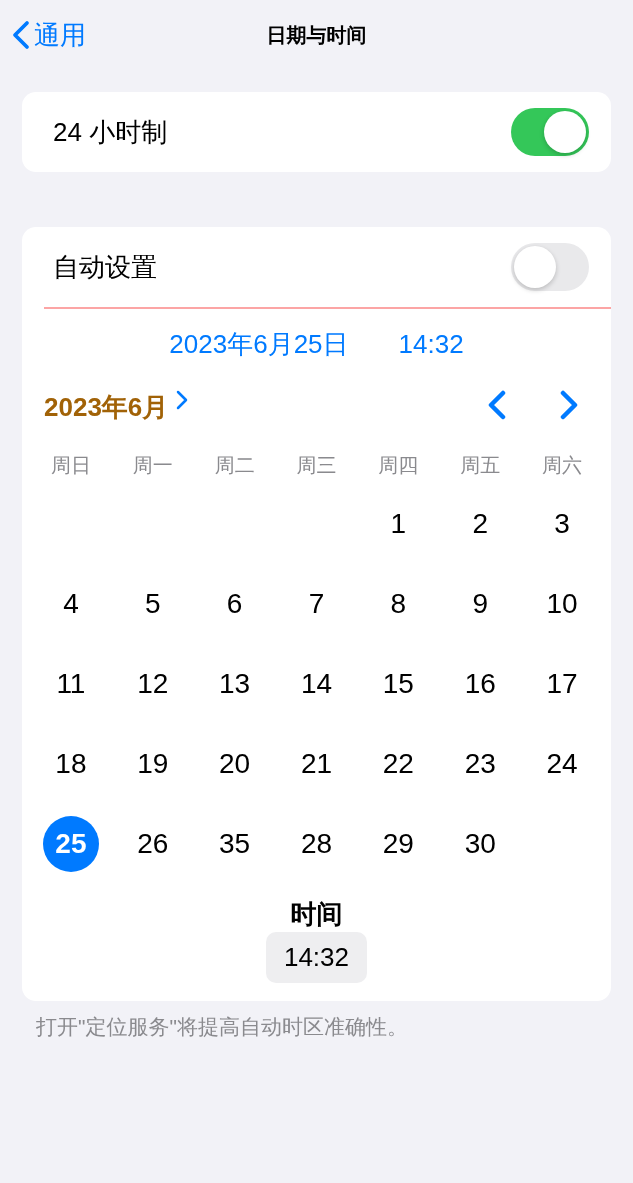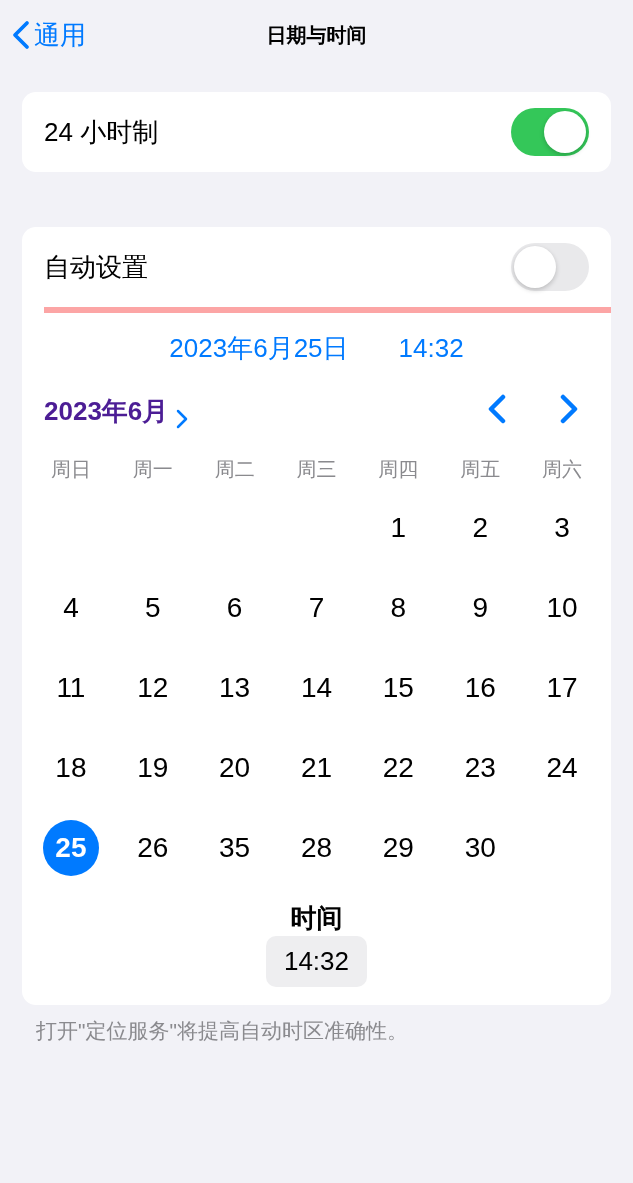--- a/index.html
+++ b/index.html
@@ -48,27 +48,28 @@
       margin-top: 55px;
     }
     .row {
       display: flex;
       align-items: center;
       justify-content: space-between;
       padding: 16px 22px;
       min-height: 72px;
     }
     .row-border {
-      border-bottom: 6px solid #fca5a5;
+      border-bottom: 2px solid #fca5a5;
       margin-left: 22px;
       padding-left: 0;
     }
     .row-label {
       font-size: 26px;
       color: #000;
+      margin-left: 9px;
     }
     .toggle {
       width: 78px;
       height: 48px;
       border-radius: 24px;
       position: relative;
       cursor: pointer;
     }
     .toggle-on { background: #34c759; }
     .toggle-off { background: #e9e9eb; }
@@ -106,24 +107,24 @@
       font-size: 26px;
     }
     .month-nav {
       display: flex;
       align-items: center;
       justify-content: space-between;
       padding: 20px 28px 10px 22px;
     }
     .month-label {
       display: flex;
-      align-items: flex-end;
+      align-items: flex-start;
       font-size: 26px;
       font-weight: 600;
-      color: #4c1d95;
+      color: #a16207;
       cursor: pointer;
     }
     .month-chevron {
       width: 12px;
       height: 20px;
       margin-left: 8px;
     }
     .nav-arrows {
       display: flex;
       gap: 44px;

